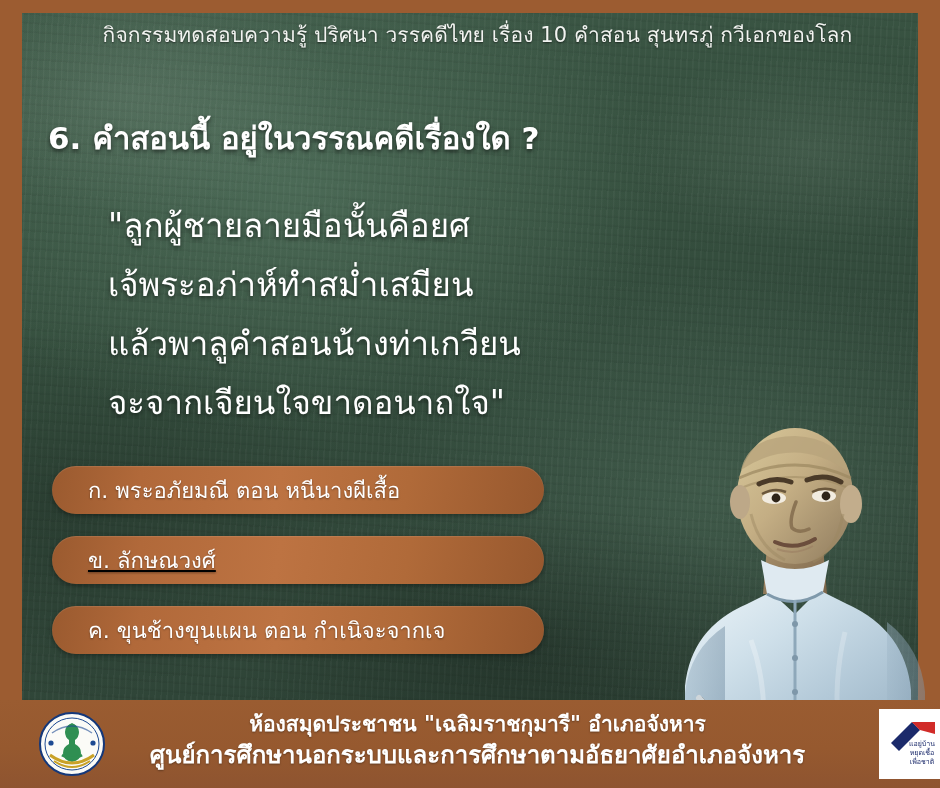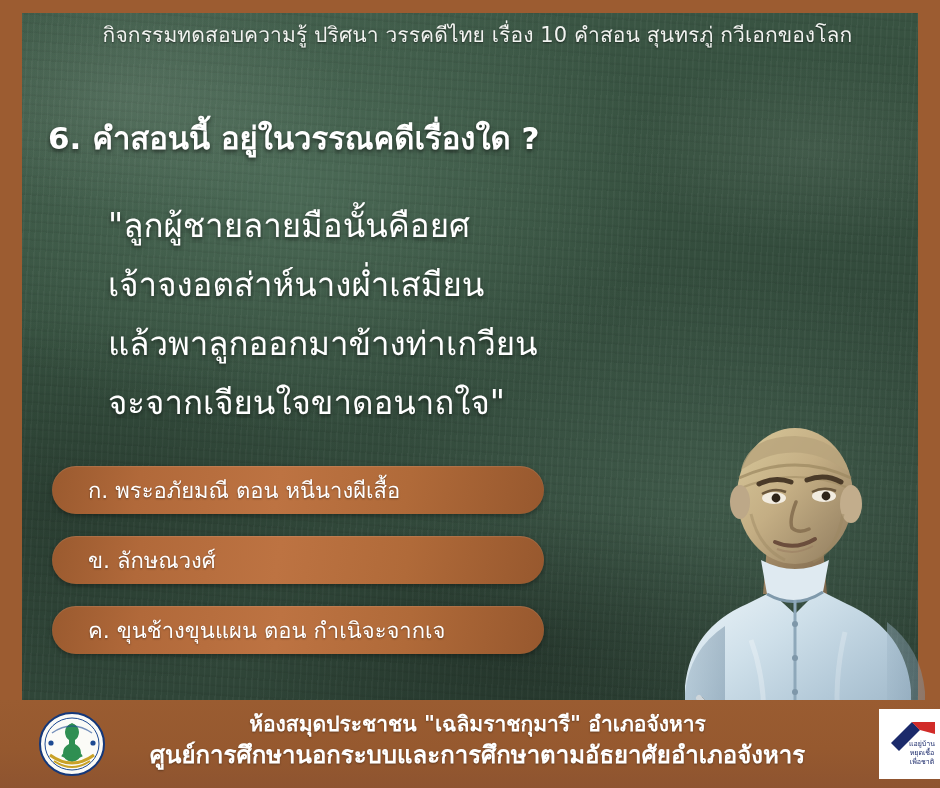--- a/index.html
+++ b/index.html
@@ -114,21 +114,21 @@
     align-items: center;
     background: linear-gradient(100deg,
         #9a5a2f 0%,
         #b1693a 18%,
         #bd7342 46%,
         #b06a39 72%,
         #97582e 100%);
     box-shadow: 0 2px 5px rgba(0,0,0,0.35), inset 0 1px 1px rgba(255,255,255,0.10);
   }
   .choice-a { width: 492px; }
-  .choice-b { width: 492px; }
+  .choice-b { width: 492px; text-decoration: underline; }
   .choice-c { width: 492px; }
   .choice-label {
     color: #ffffff;
     font-size: 22px;
     padding-left: 36px;
     text-shadow: 0 1px 2px rgba(0,0,0,0.4);
     white-space: nowrap;
   }
 
   
@@ -201,22 +201,22 @@
 <div id="slide">
 
   <div class="board"></div>
 
   <div class="slide-title">กิจกรรมทดสอบความรู้ ปริศนา วรรคดีไทย เรื่อง 10 คำสอน สุนทรภู่ กวีเอกของโลก</div>
 
   <div class="question">6. คำสอนนี้ อยู่ในวรรณคดีเรื่องใด ?</div>
 
   <div class="poem">
     <div class="poem-line">"ลูกผู้ชายลายมือนั้นคือยศ</div>
-    <div class="poem-line">เจ้าจงอตส่าห์นางผ่ำเสมียน</div>
-    <div class="poem-line">แล้วพาลูกออกมาข้างท่าเกวียน</div>
+    <div class="poem-line">เจ้พระอภ่าห์ทำสม่ำเสมียน</div>
+    <div class="poem-line">แล้วพาลูคำสอนน้างท่าเกวียน</div>
     <div class="poem-line">จะจากเจียนใจขาดอนาถใจ"</div>
   </div>
 
   <div class="portrait">
     <svg width="300" height="370" viewBox="0 0 300 370" xmlns="http://www.w3.org/2000/svg">
       <defs>
         <linearGradient id="skin" x1="0" y1="0" x2="1" y2="1">
           <stop offset="0%" stop-color="#d8c89a"></stop>
           <stop offset="45%" stop-color="#c4ae84"></stop>
           <stop offset="100%" stop-color="#8e7a5d"></stop>

